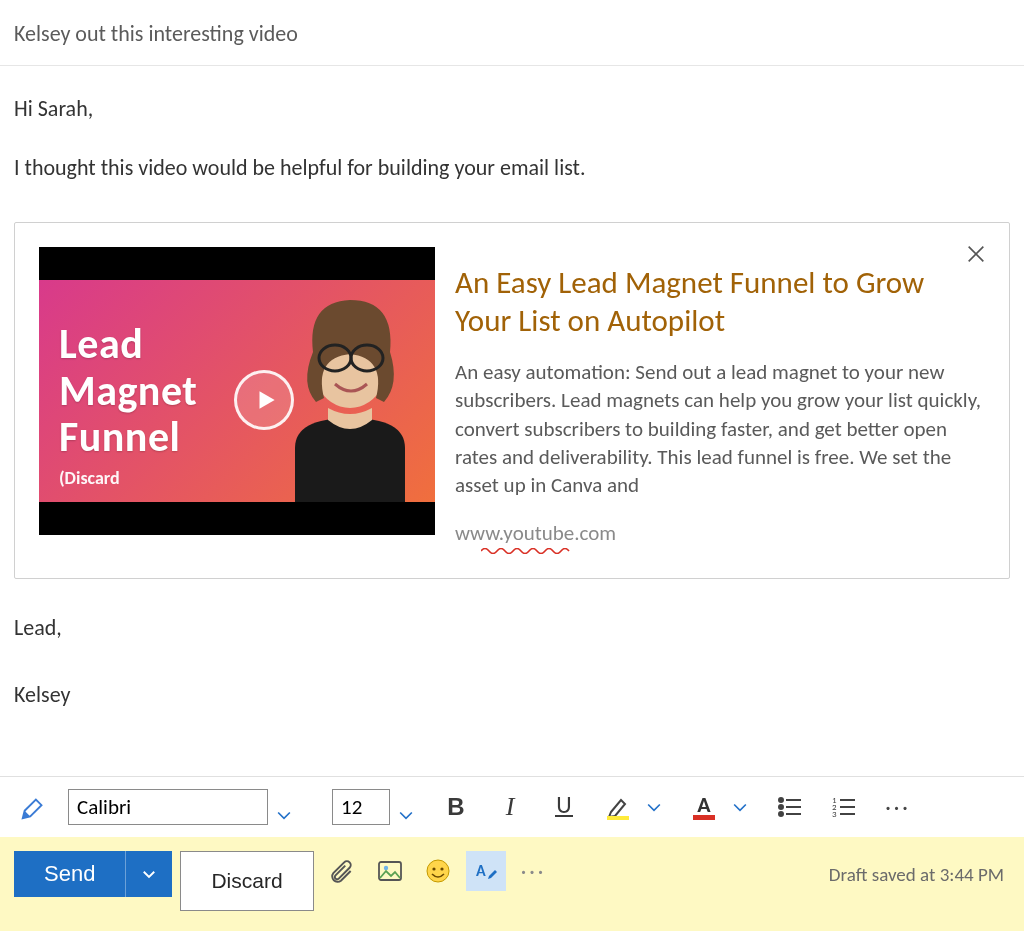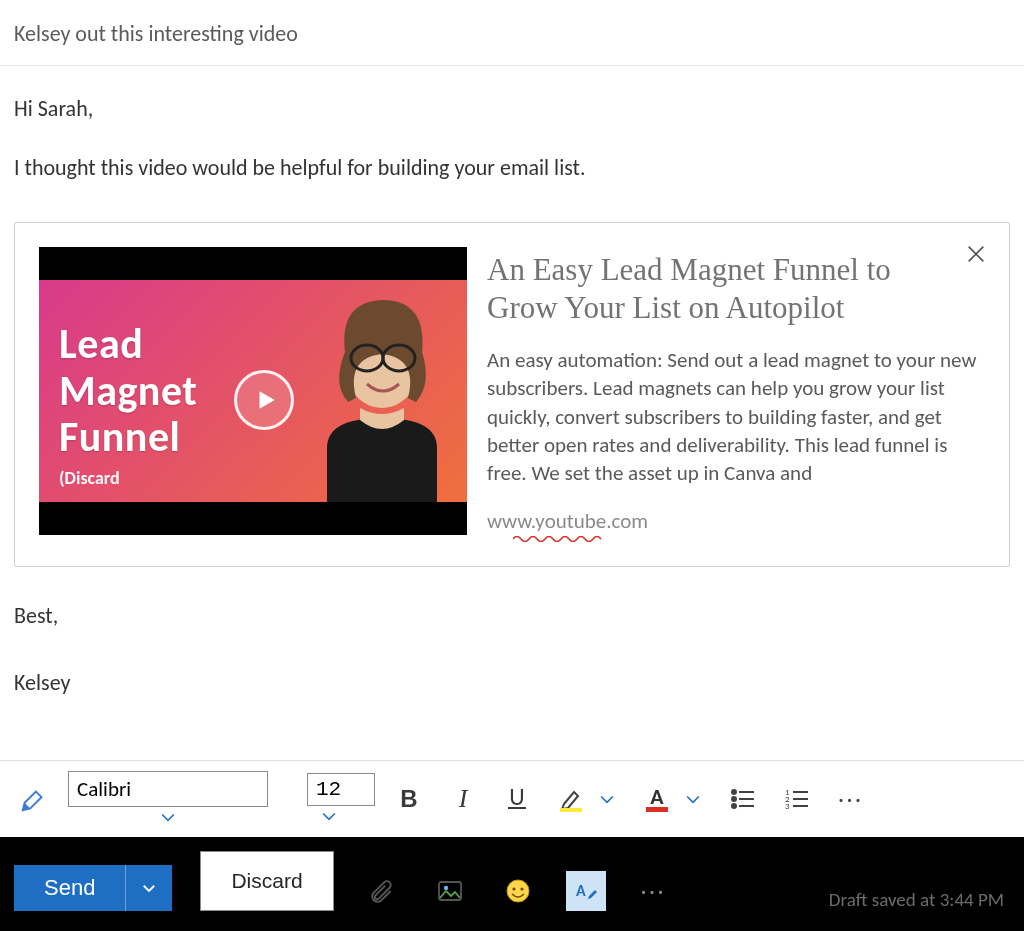--- a/index.html
+++ b/index.html
@@ -42,21 +42,21 @@
   }
   .close-card {
     position: absolute;
     top: 20px;
     right: 22px;
     cursor: pointer;
     color: #555;
   }
   .close-card svg { width: 22px; height: 22px; }
   .thumb {
-    width: 428px;
+    width: 396px;
     height: 288px;
     background: #000;
     flex-shrink: 0;
     display: flex;
     align-items: center;
     justify-content: flex-end;
     position: relative;
   }
   .thumb-inner {
     width: 100%;
@@ -101,25 +101,24 @@
   .person {
     position: absolute;
     right: 0;
     bottom: 0;
     width: 170px;
     height: 222px;
   }
   .person svg { width:100%; height:100%; }
   .card-text { flex: 1; min-width: 0; }
   .card-title {
-    color: #737373;
+    color: #a16207;
     font-size: 31px;
     line-height: 1.25;
-    margin: 4px 40px 18px 0;
-    font-family: Liberation Serif, serif;
+    margin: 16px 40px 18px 0;
   }
   .card-desc {
     color: #5a5a5a;
     font-size: 21px;
     line-height: 1.35;
     margin: 0 0 18px 0;
   }
   .card-src {
     color: #8a8a8a;
     font-size: 21px;
@@ -139,31 +138,30 @@
   .fmt-bar {
     border-top: 1px solid #e0e0e0;
     padding: 10px 14px 10px 14px;
     display: flex;
     align-items: center;
     gap: 14px;
   }
   .paint-icon svg { width: 30px; height: 30px; }
   .font-box, .size-box {
     display: flex;
-    align-items: center;
-    flex-direction: column;
+    align-items: flex-end;
   }
   .font-input, .size-input {
     border: 1px solid #8a8a8a;
     font-size: 21px;
     padding: 4px 8px;
     font-family: inherit;
   }
   .font-input { width: 200px; }
-  .size-input { width: 68px; margin-left:25px;font-family:Liberation Mono, monospace;}
+  .size-input { width: 58px; margin-left:18px;}
   .chev {
     color: #2371c9;
     display:flex;
     align-items:center;
     padding: 0 6px;
     cursor:pointer;
   }
   .chev svg { width:20px; height:20px; stroke:#2371c9; stroke-width:2; fill:none;}
   .tb-btn {
     width: 40px;
@@ -178,25 +176,25 @@
   .tb-btn.bold { font-weight:800; font-family: "Segoe UI", Arial; }
   .tb-btn.italic { font-style: italic; font-family: Georgia, serif; font-size:26px;}
   .underline-stack { flex-direction:column; line-height:0.7; }
   .fontcolor-block { border-bottom: 5px solid #d93025; width:22px; height:26px; font-size:22px; font-weight:600; color:#333; text-align:center; line-height:1;}
   .combo { display:flex; align-items:center; gap:0; }
   .list-icon svg { width:26px; height:26px; stroke:#424242; stroke-width:2;}
   .more-dots { letter-spacing:3px; font-size:22px; color:#444; }
 
   
   .action-bar {
-    background: #000000;
+    background: #fef9c3;
     padding: 14px 14px 20px 14px;
     display:flex;
-    align-items:flex-end;
-    gap: 28px;
+    align-items:flex-start;
+    gap: 8px;
   }
   .send-group { display:flex; }
   .send-btn {
     background:#1e6fc4;
     color:#fff;
     border:none;
     font-size:22px;
     font-weight:400;
     padding: 10px 30px;
     cursor:pointer;
@@ -278,21 +276,21 @@
         </div>
       </div>
       <div class="close-card">
         <svg viewBox="0 0 24 24" stroke="#555" stroke-width="1.8" fill="none">
             <path d="M4 4 L20 20 M20 4 L4 20"></path>
           </svg>
       </div>
     </div>
 
     <div class="closing">
-      <p>Best,</p>
+      <p>Lead,</p>
       <p>Kelsey</p>
     </div>
   </div>
 
   <div class="fmt-bar">
     <div class="tb-btn paint-icon">
       <svg viewBox="0 0 32 32">
         <path d="M6 20 L18 8 l6 6 L12 26 l-8 2 z" fill="none" stroke="#3a7bd5" stroke-width="2"></path>
         <path d="M6 20 l6 6 l-8 2 z" fill="#3a7bd5"></path>
       </svg>

